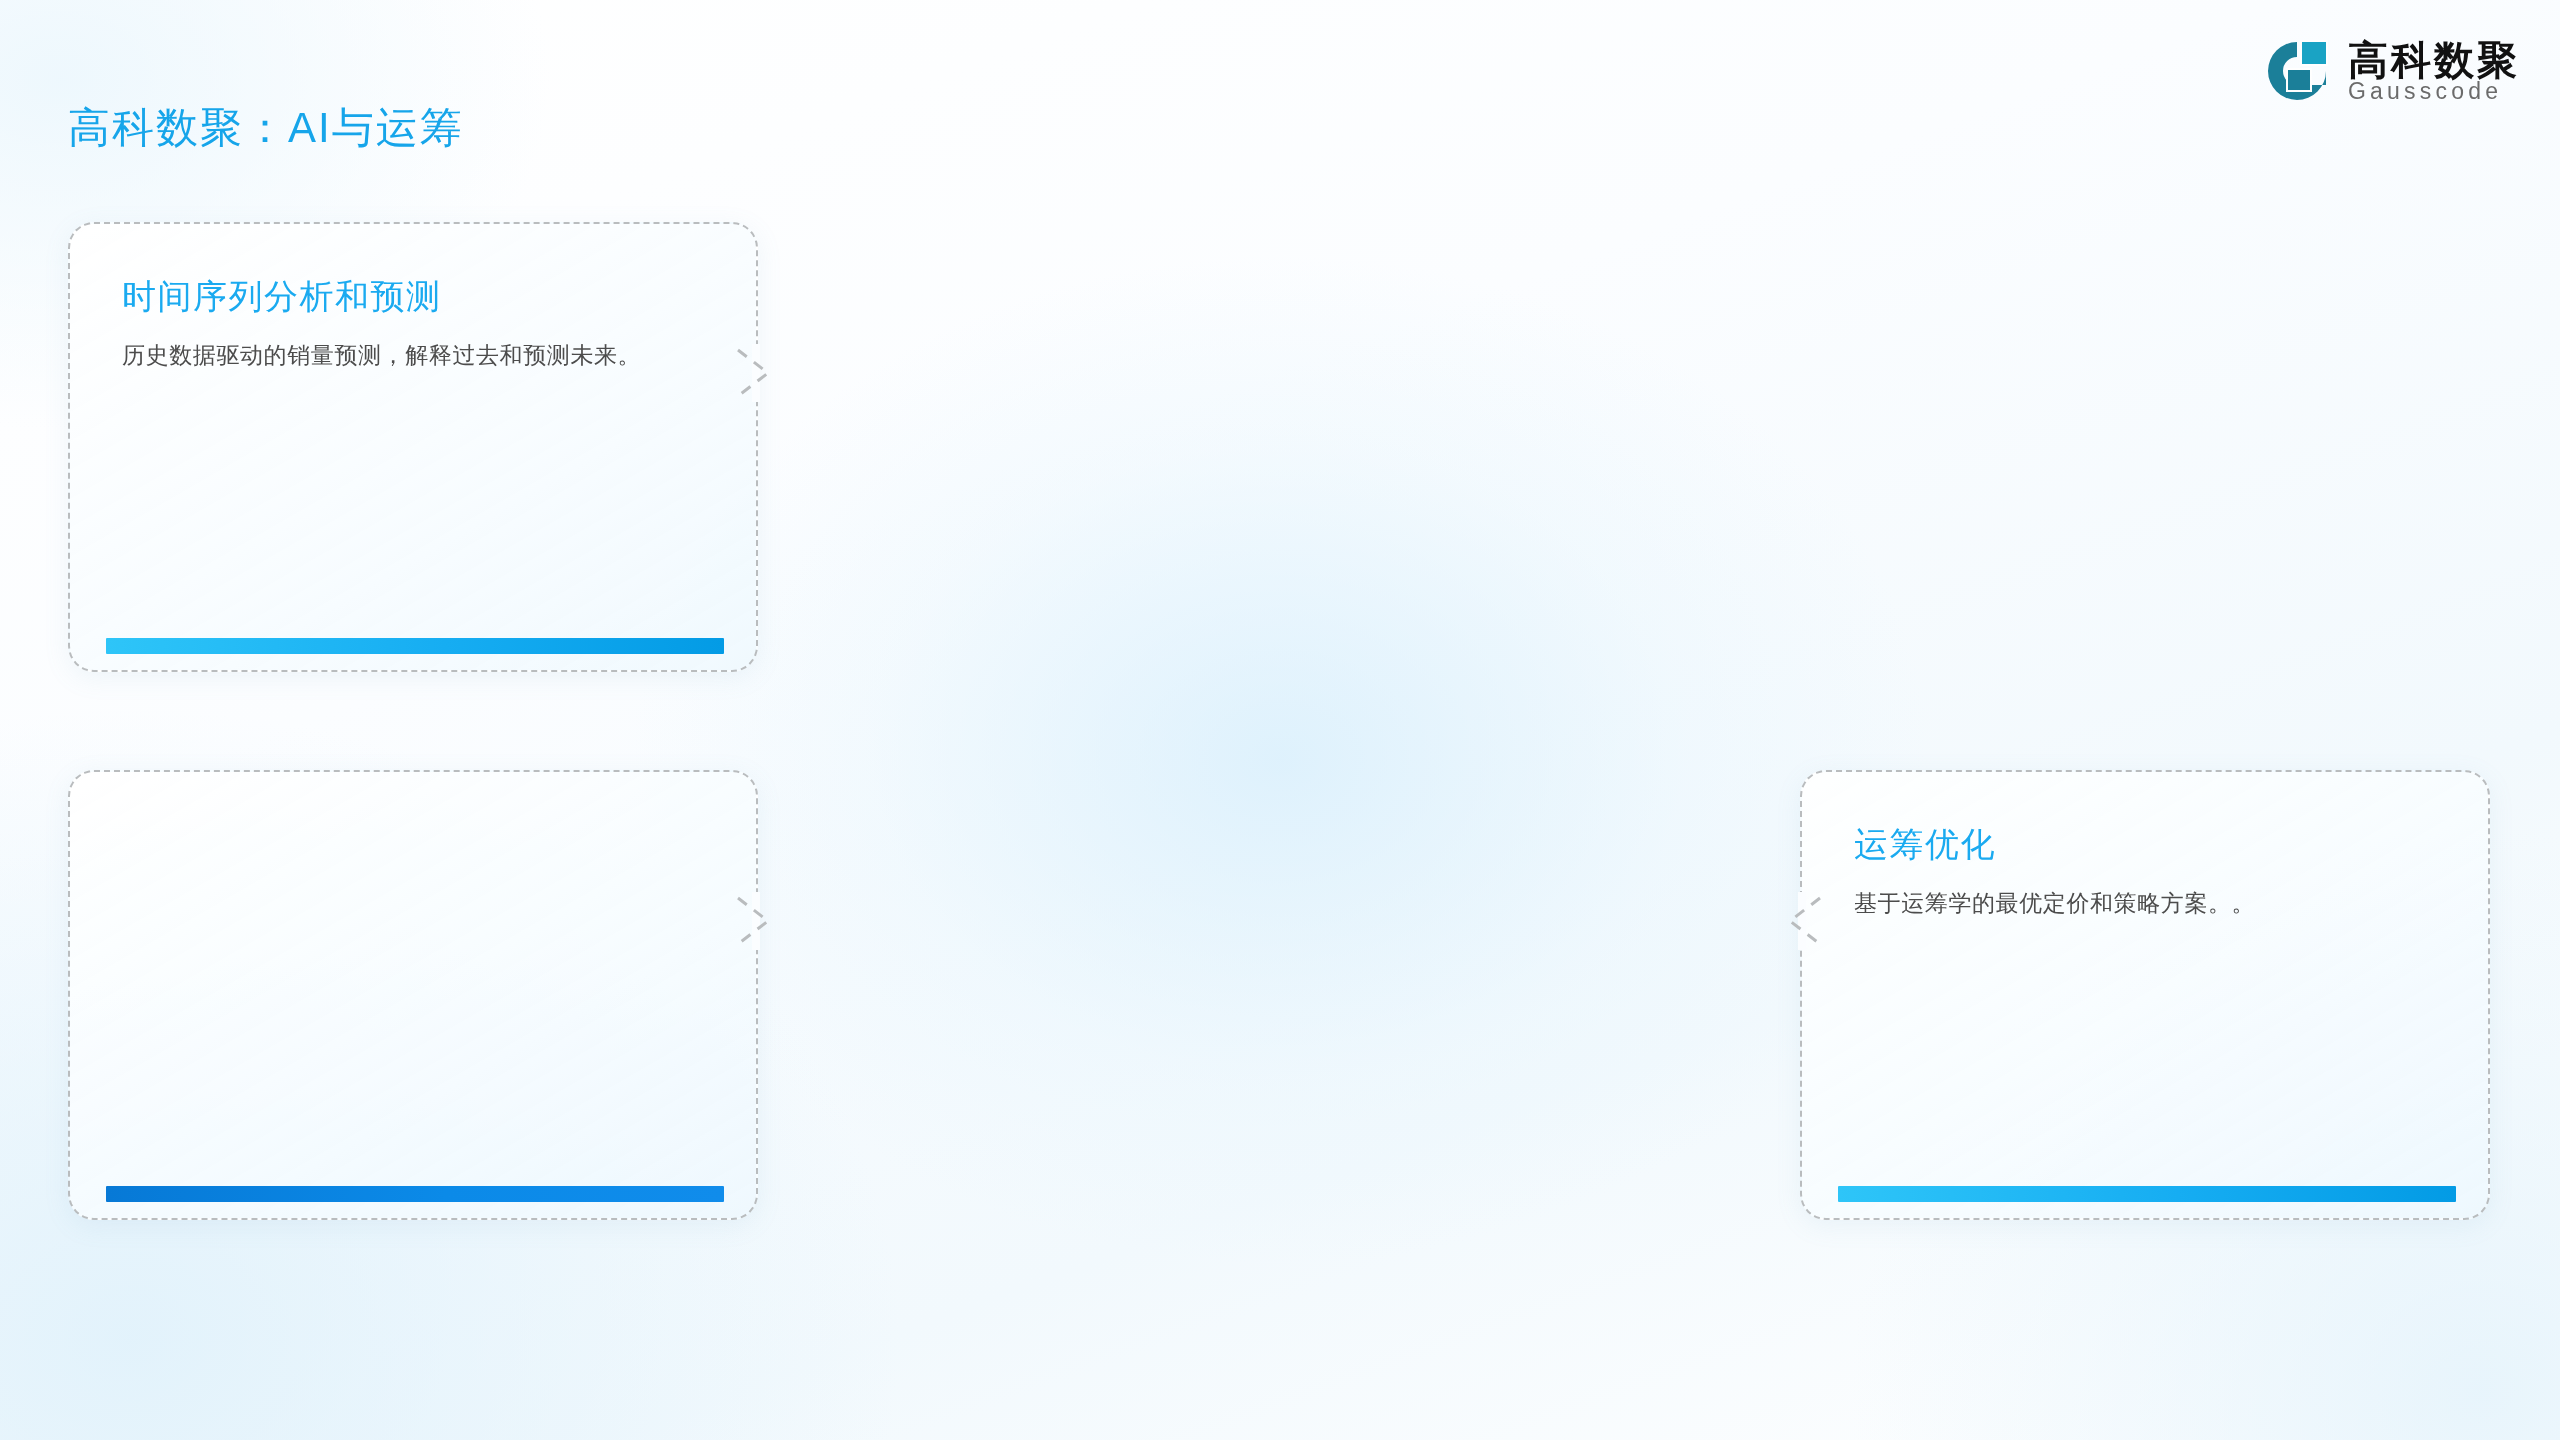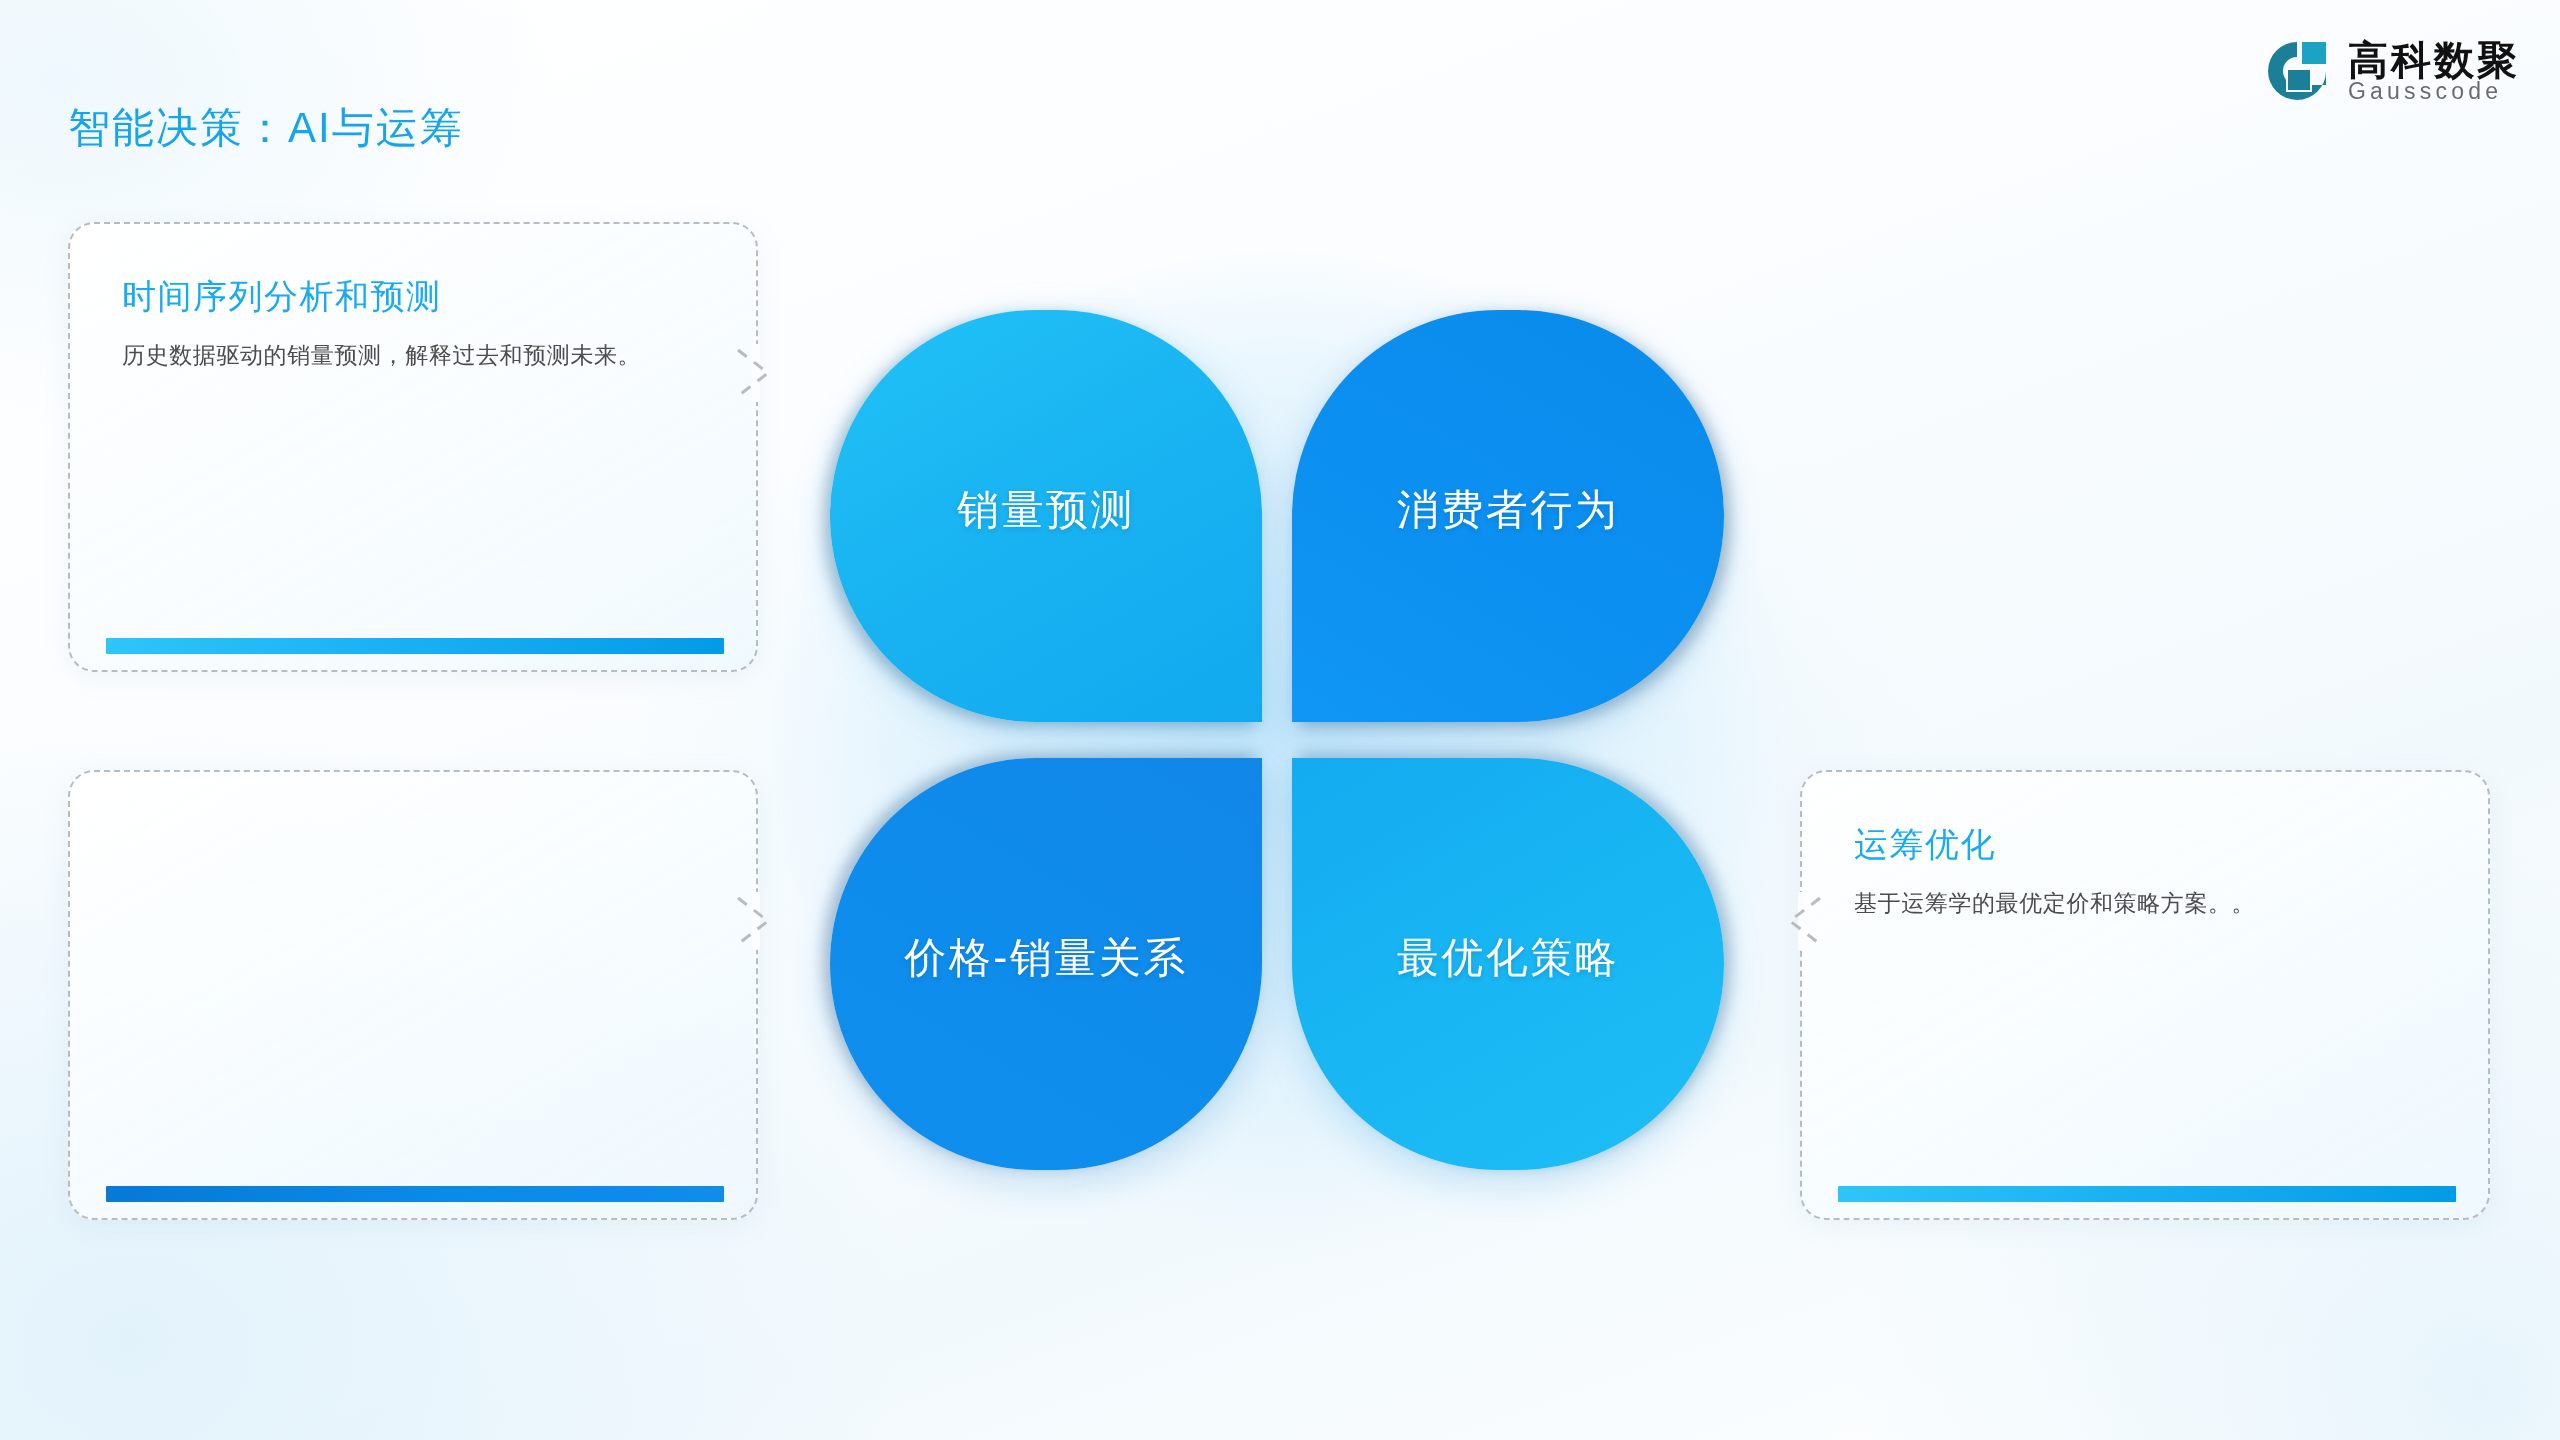--- a/index.html
+++ b/index.html
@@ -97,53 +97,38 @@
   
   .notch{position:absolute;width:8px;height:58px;background:#fbfdff;}
   .c-tl .notch,.c-bl .notch{right:-4px;top:120px;}
   .c-tr .notch,.c-br .notch{left:-4px;top:120px;}
 </style>
 </head>
 <body>
 
 <div id="stage">
 
-  <div class="page-title">智能决策：AI与运筹</div>
+  <div class="page-title">高科数聚：AI与运筹</div>
 
   <div class="logo">
     <div class="logo-mark">
       <svg width="66" height="66" viewBox="0 0 66 66" aria-hidden="true">
         <path d="M33 4 A29 29 0 1 0 62 33 L62 47 L47 47 L47 33 A14 14 0 1 1 33 19 Z" fill="#1b7f99"></path>
         <rect x="36" y="2" width="28" height="26" fill="#ffffff"></rect>
         <rect x="38" y="4" width="24" height="22" fill="#1aa3c4"></rect>
         <rect x="22" y="30" width="26" height="24" fill="#ffffff"></rect>
         <rect x="24" y="32" width="22" height="20" fill="#1b7f99"></rect>
       </svg>
     </div>
     <div class="logo-text">
       <div class="logo-cn">高科数聚</div>
       <div class="logo-en">Gausscode</div>
     </div>
   </div>
 
-  <div class="petals">
-    <div class="petal-glow"></div>
-    <div class="petal p-tl">
-      <span>销量预测</span>
-    </div>
-    <div class="petal p-tr">
-      <span>消费者行为</span>
-    </div>
-    <div class="petal p-bl">
-      <span>价格-销量关系</span>
-    </div>
-    <div class="petal p-br">
-      <span>最优化策略</span>
-    </div>
-  </div>
 
   <div class="card c-tl">
     <div class="card-body">
       <div class="card-title t-cyan">时间序列分析和预测</div>
       <div class="card-desc">历史数据驱动的销量预测，解释过去和预测未来。</div>
     </div>
     <div class="accent cyan"></div>
     <div class="notch"></div>
     <div class="chev">
       <svg width="46" height="58" viewBox="0 0 46 58">

